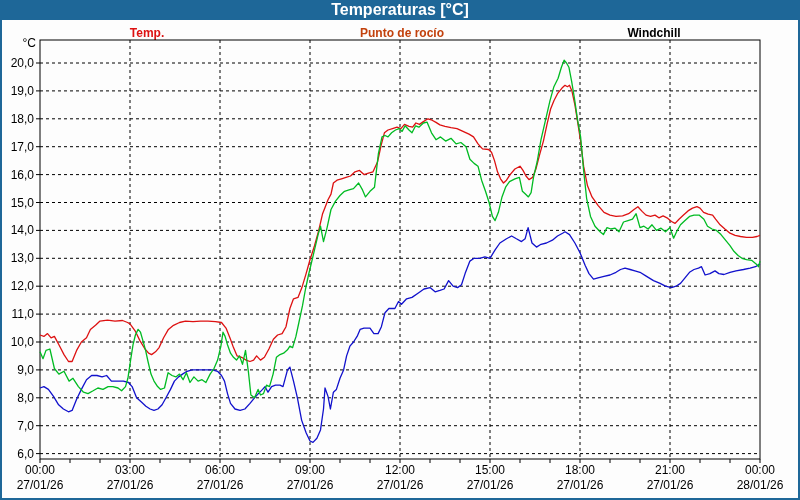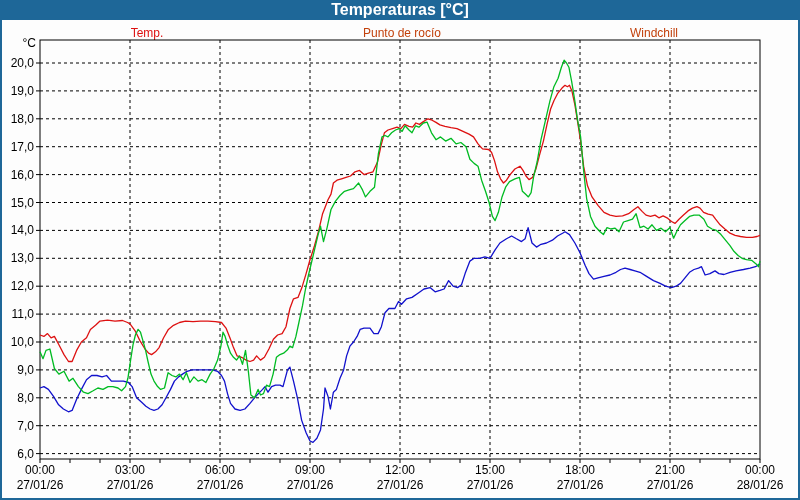--- a/index.html
+++ b/index.html
@@ -10,40 +10,40 @@
     box-sizing:border-box;
     border-left:2px solid #1e6798;border-right:2px solid #1e6798;border-bottom:2px solid #1e6798;
   }
   .titlebar{
     position:absolute;left:-2px;top:0;width:800px;height:20px;
     background:#1e6798;color:#ffffff;
     font-size:16px;font-weight:bold;line-height:20px;text-align:center;
   }
   .legend-item{
     position:absolute;top:26px;transform:translateX(-50%);
-    font-size:12px;white-space:nowrap;
+    font-size:12px;white-space:nowrap;font-weight:bold;
   }
   .y-unit{
     position:absolute;left:2px;top:36px;width:32px;
     text-align:right;font-size:12px;color:#000;
   }
   svg{position:absolute;left:-2px;top:0;}
   text{font-family:"Liberation Sans",sans-serif;}
 </style>
 </head>
 <body>
 
 <div class="app">
   <div class="titlebar">
     <span>Temperaturas [°C]</span>
   </div>
 
   <div class="legend-item" style="color: rgb(221, 17, 17); left: 145px;">Temp.</div>
   <div class="legend-item" style="color: #c2410c; left: 400px;">Punto de rocío</div>
-  <div class="legend-item" style="color: #c2410c; left: 652px;">Windchill</div>
+  <div class="legend-item" style="color: #000000; left: 652px;">Windchill</div>
 
   <div class="y-unit">°C</div>
 
   <svg id="chart" width="800" height="500" viewBox="0 0 800 500">
       <line x1="40" y1="63" x2="760" y2="63" stroke="#000000" stroke-width="1" stroke-dasharray="3,3"></line>
       <line x1="36" y1="63" x2="40" y2="63" stroke="#000000" stroke-width="1"></line>
       <text x="34" y="67" text-anchor="end" font-size="12" fill="#000">20,0</text>
       <line x1="40" y1="90.9" x2="760" y2="90.9" stroke="#000000" stroke-width="1" stroke-dasharray="3,3"></line>
       <line x1="36" y1="90.9" x2="40" y2="90.9" stroke="#000000" stroke-width="1"></line>
       <text x="34" y="94.9" text-anchor="end" font-size="12" fill="#000">19,0</text>

